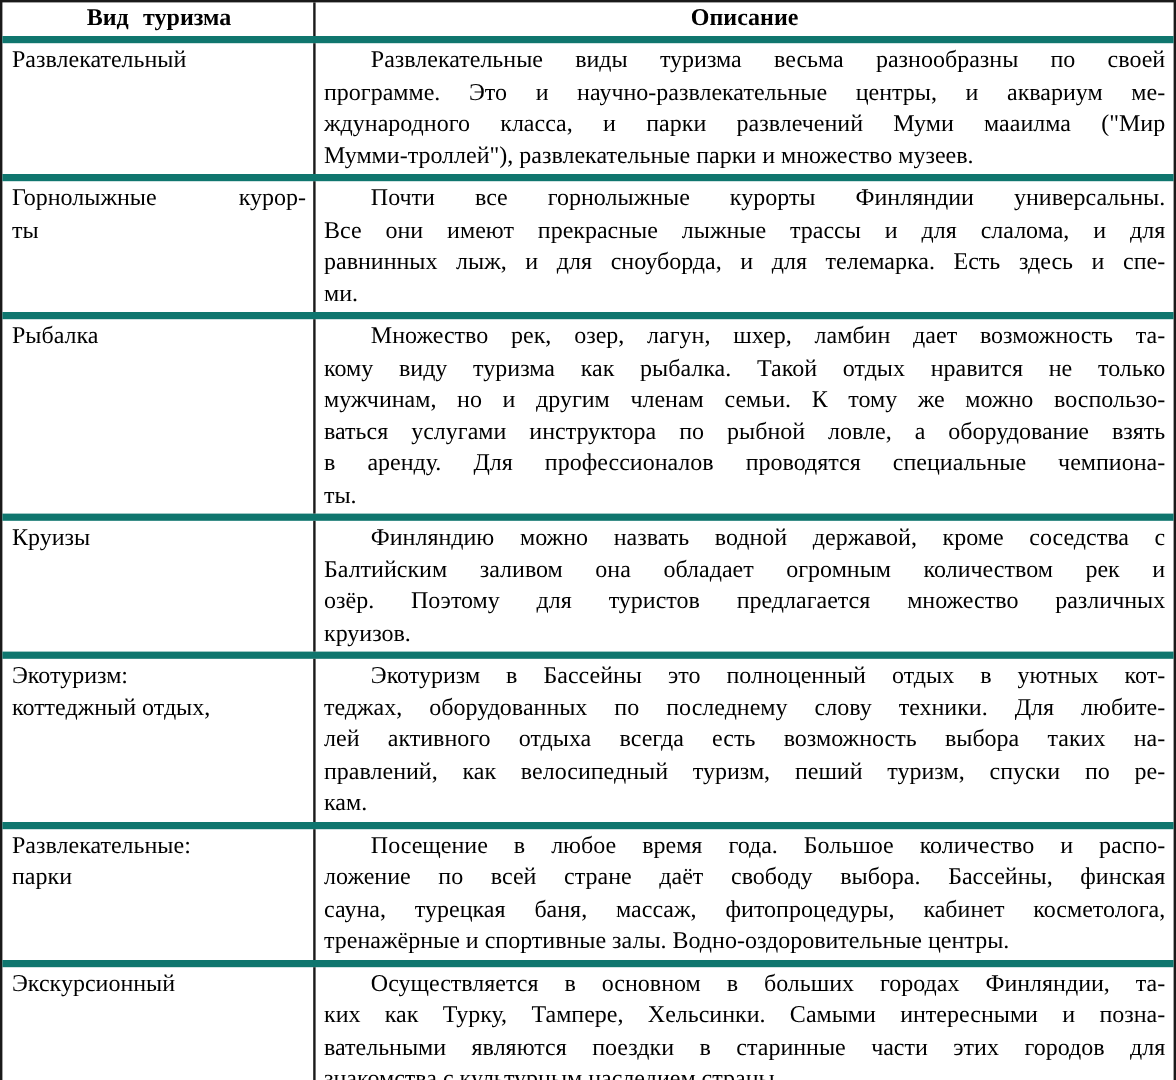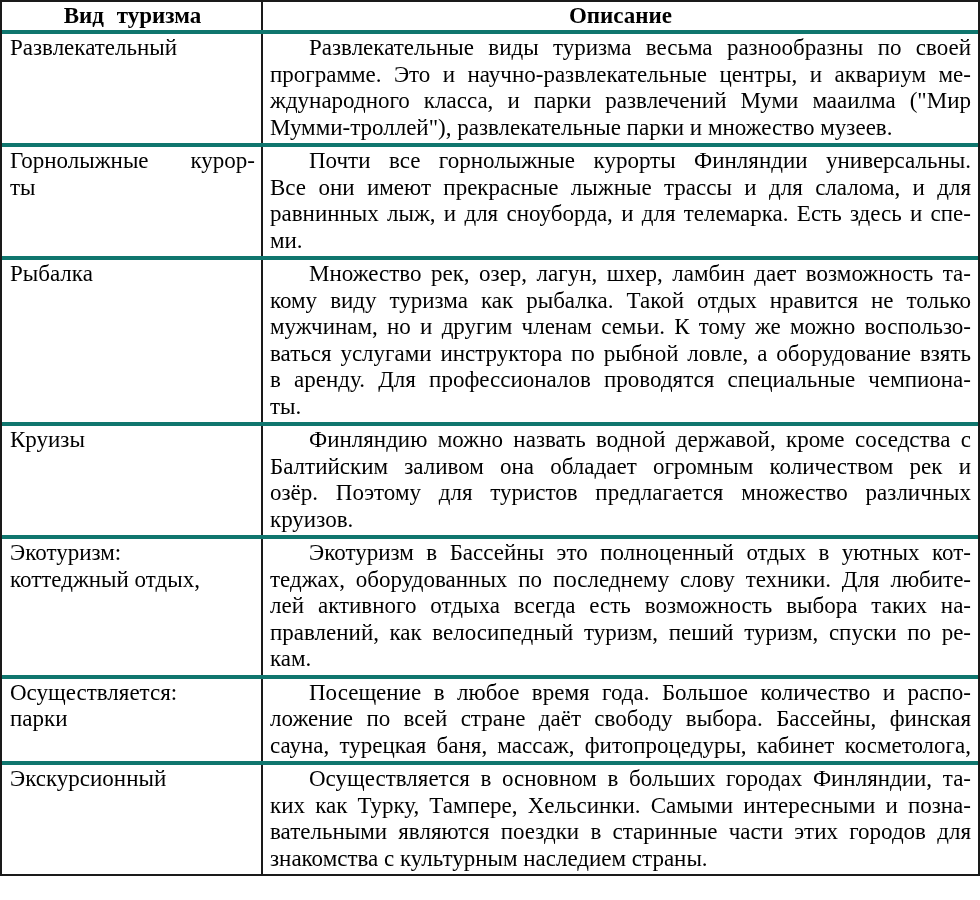--- a/index.html
+++ b/index.html
@@ -17,28 +17,28 @@
   }
   .doc-table {
     box-sizing: border-box;
     width: 980px;
     border: 2px solid #1a1a1a;
     background: #ffffff;
   }
   .t-row {
     display: flex;
     align-items: stretch;
-    border-top: 4px solid #0f766e;
+    border-top: 6px solid #0f766e;
   }
   .t-row.header-row {
     border-top: none;
   }
   .cell {
     box-sizing: border-box;
-    font-size: 23px;
+    font-size: 20px;
     line-height: 26.5px;
   }
   .type-cell {
     width: 261px;
     flex: 0 0 261px;
     border-right: 2px solid #1a1a1a;
     padding: 1px 6px 2px 8px;
   }
   .desc-cell {
     flex: 1 1 auto;
@@ -139,27 +139,28 @@
         <div class="cell desc-cell">
           <div class="line first-indent">Экотуризм в Бассейны это полноценный отдых в уютных кот-</div>
           <div class="line">теджах, оборудованных по последнему слову техники. Для любите-</div>
           <div class="line">лей активного отдыха всегда есть возможность выбора таких на-</div>
           <div class="line">правлений, как велосипедный туризм, пеший туризм, спуски по ре-</div>
           <div class="line no-just">кам.</div>
         </div>
       </div>
       <div class="t-row">
         <div class="cell type-cell">
-          <div class="line no-just">Осуществляется:</div>
+          <div class="line no-just">Развлекательные:</div>
           <div class="line no-just">парки</div>
         </div>
         <div class="cell desc-cell">
           <div class="line first-indent">Посещение в любое время года. Большое количество и распо-</div>
           <div class="line">ложение по всей стране даёт свободу выбора. Бассейны, финская</div>
           <div class="line">сауна, турецкая баня, массаж, фитопроцедуры, кабинет косметолога,</div>
+          <div class="line no-just">тренажёрные и спортивные залы. Водно-оздоровительные центры.</div>
         </div>
       </div>
       <div class="t-row">
         <div class="cell type-cell">
           <div class="line no-just">Экскурсионный</div>
         </div>
         <div class="cell desc-cell">
           <div class="line first-indent">Осуществляется в основном в больших городах Финляндии, та-</div>
           <div class="line">ких как Турку, Тампере, Хельсинки. Самыми интересными и позна-</div>
           <div class="line">вательными являются поездки в старинные части этих городов для</div>

